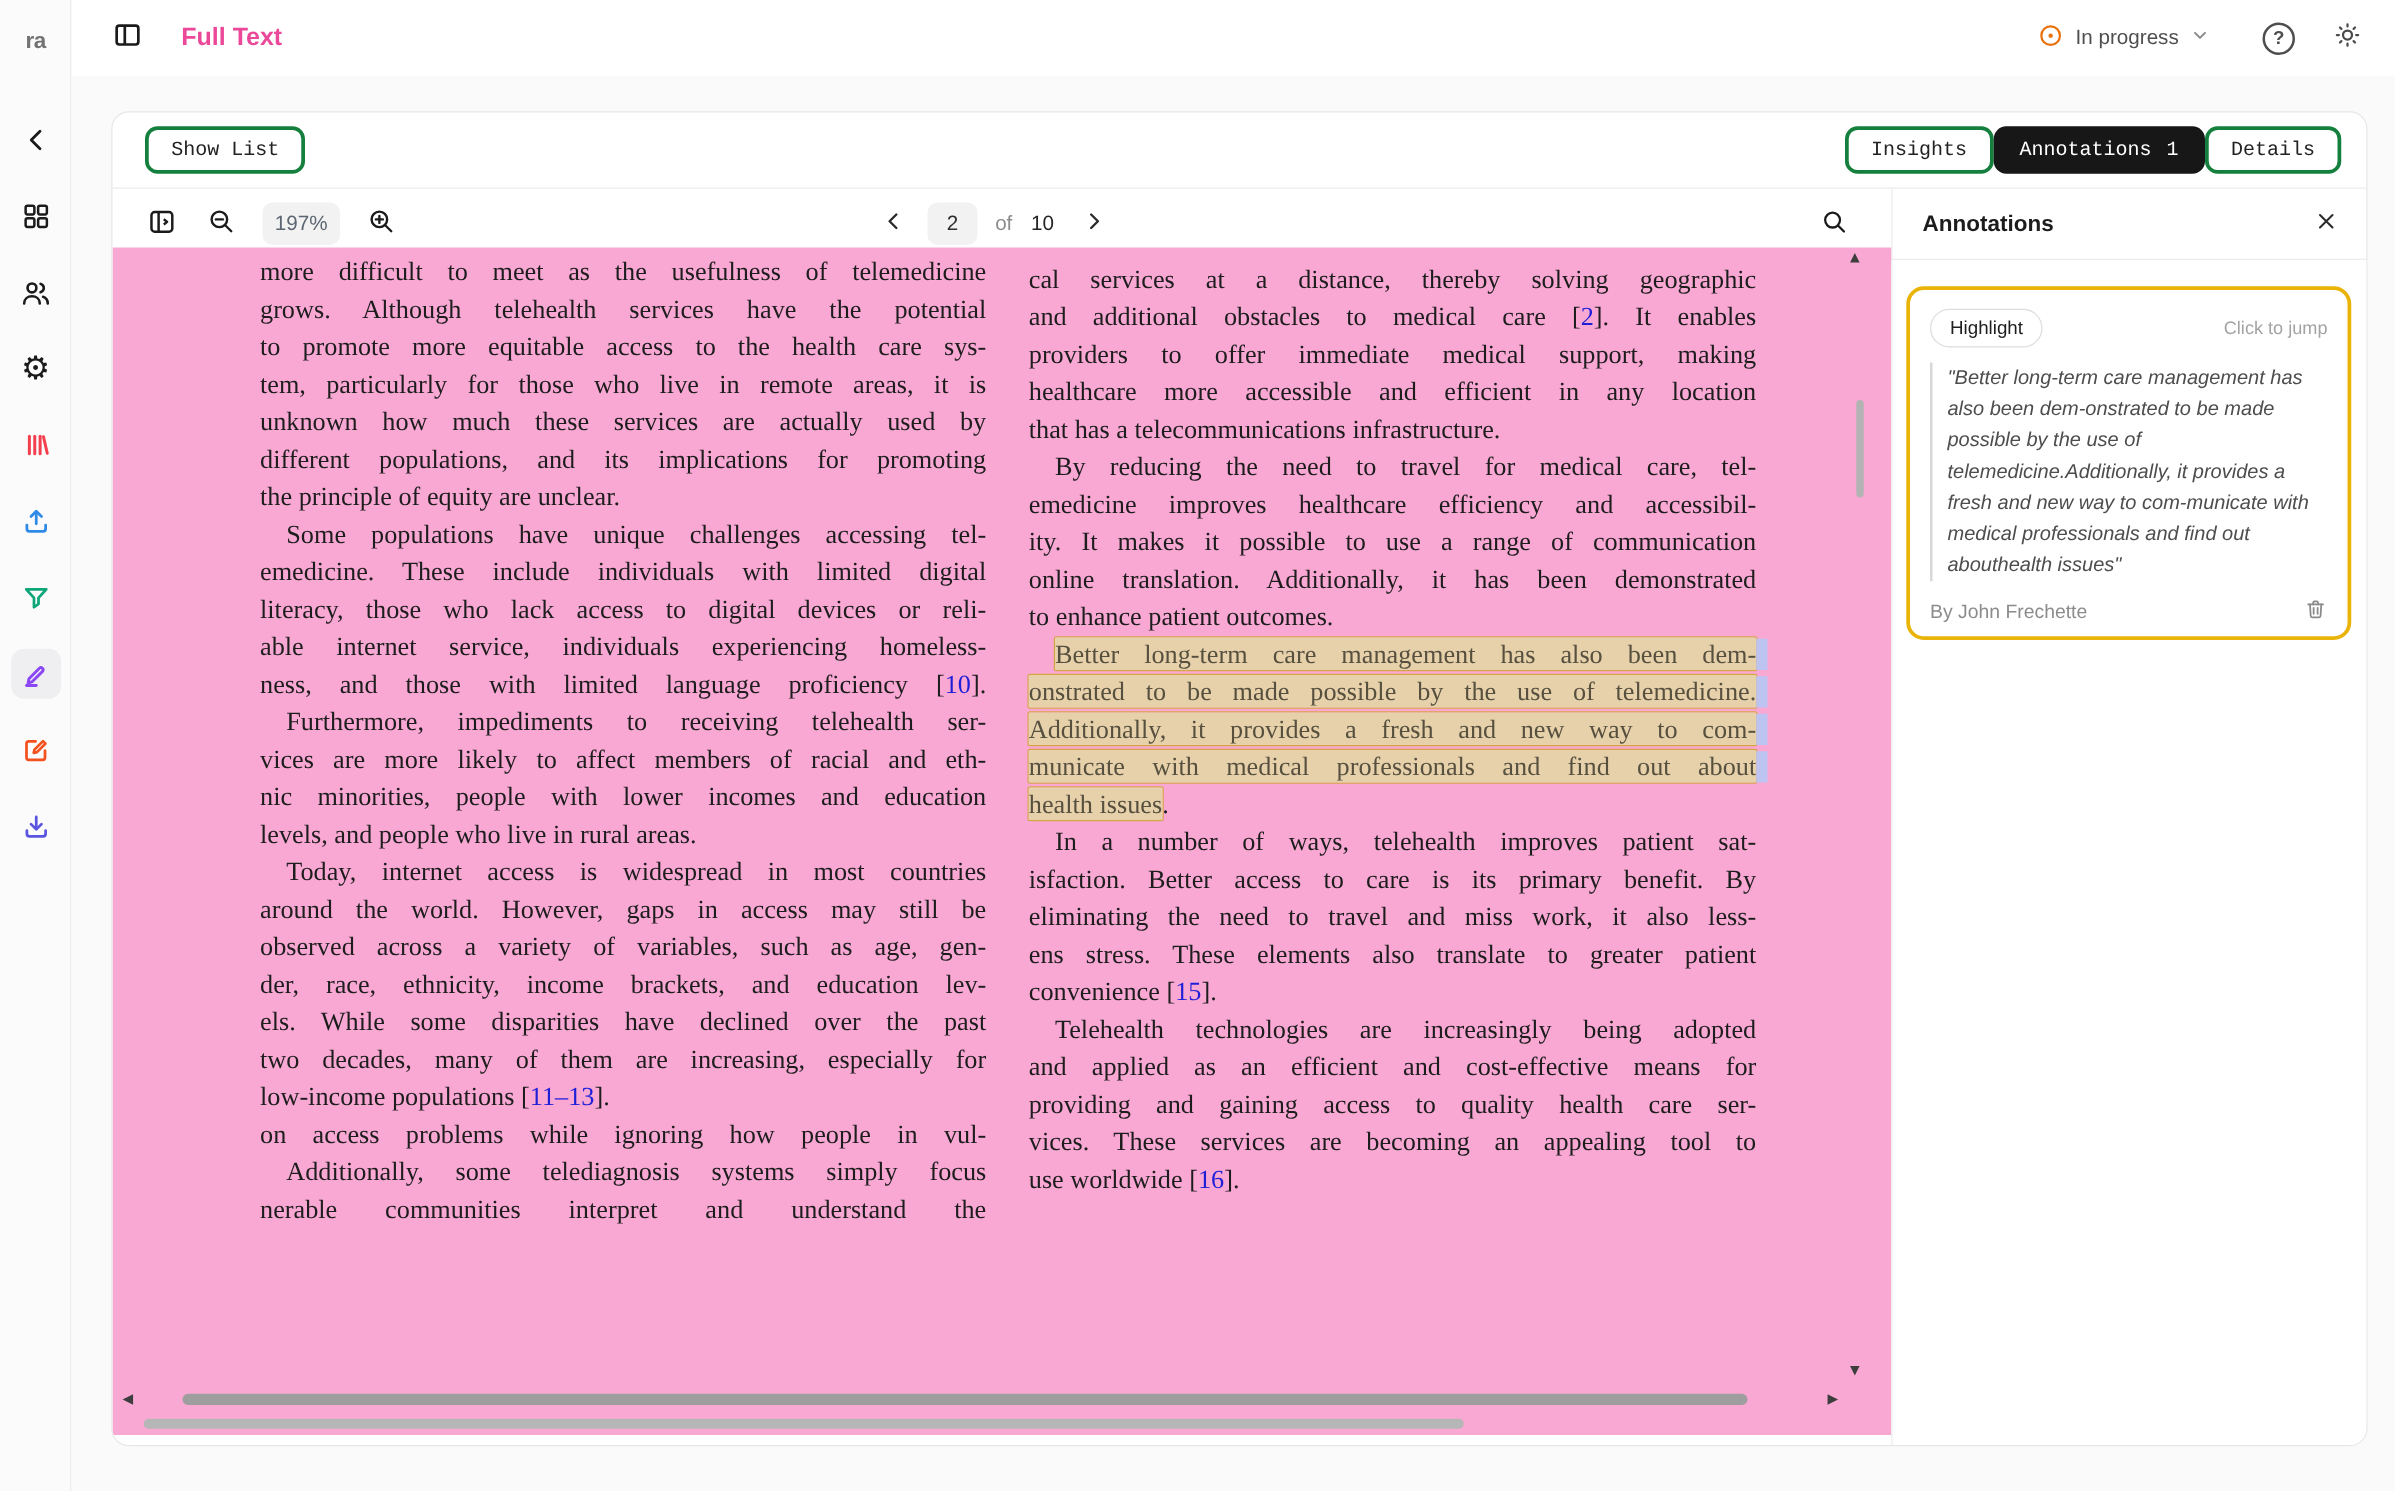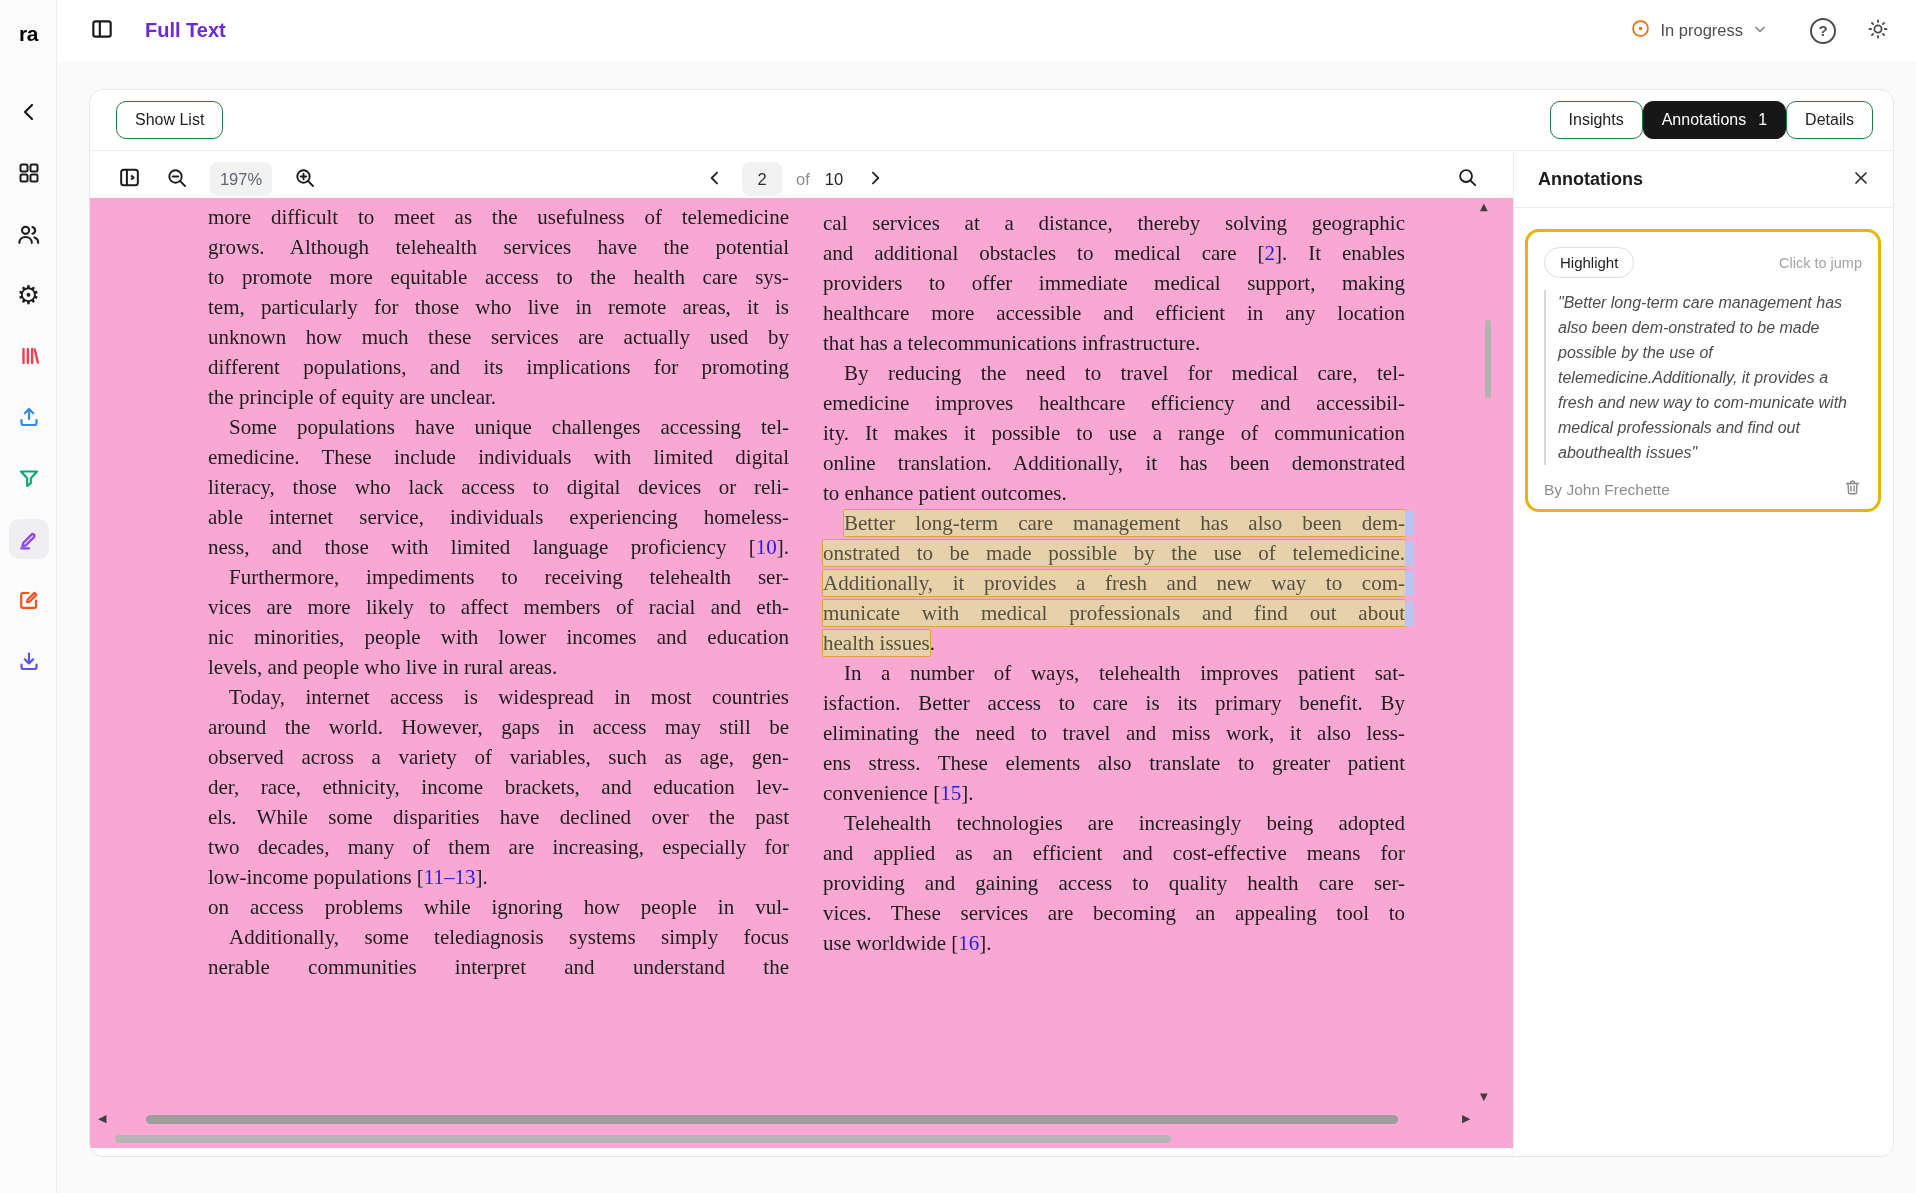--- a/index.html
+++ b/index.html
@@ -1,41 +1,41 @@
 <!DOCTYPE html>
 <html><head>
 <meta charset="utf-8">
 <style>
   * { margin:0; padding:0; box-sizing:border-box; }
   html,body { width:1916px; height:1193px; background:#fafafa; font-family:"Liberation Sans", sans-serif; overflow:hidden; }
   .stage { position:relative; width:1916px; height:1193px; }
 
   
   .rail { position:absolute; left:0; top:0; width:57px; height:1193px; background:#fbfbfb; border-right:1px solid #ededed; z-index:5; }
-  .logo { position:absolute; left:0; top:22px; width:57px; text-align:center; font-size:21px; font-weight:700; color:#000000; letter-spacing:-.5px; }
+  .logo { position:absolute; left:0; top:22px; width:57px; text-align:center; font-size:18px; font-weight:700; color:#737373; letter-spacing:-.5px; }
   .rail-icons { position:absolute; top:92px; left:0; width:57px; display:flex; flex-direction:column; align-items:center; gap:21px; }
   .rail-btn { width:40px; height:40px; display:flex; align-items:center; justify-content:center; border-radius:10px; cursor:pointer; }
   .rail-btn.active { background:#efeff1; }
   .rail-btn svg { display:block; }
   .gear-glyph { font-size:26px; color:#1b1b1b; font-family:"DejaVu Sans", sans-serif; line-height:1; }
 
   
   .topbar { position:absolute; left:57px; top:0; width:1859px; height:61px; background:#ffffff; display:flex; align-items:center; }
   .tb-toggle { margin-left:28px; width:34px; height:34px; display:flex; align-items:center; justify-content:center; cursor:pointer; }
-  .tb-title { margin-left:26px; font-size:20px; font-weight:700; color:#6d28d9; }
+  .tb-title { margin-left:26px; font-size:20px; font-weight:700; color:#ec4899; }
   .tb-right { margin-left:auto; display:flex; align-items:center; margin-right:26px; }
   .status { display:flex; align-items:center; gap:9px; cursor:pointer; }
   .status-label { font-size:16.5px; color:#4f4f4f; }
   .help-btn { margin-left:42px; width:26px; height:26px; border:2px solid #4e4e4e; border-radius:50%; display:flex; align-items:center; justify-content:center; font-size:15px; font-weight:700; color:#4e4e4e; cursor:pointer; }
   .theme-btn { margin-left:30px; cursor:pointer; display:flex; }
 
   
   .card { position:absolute; left:89px; top:89px; width:1805px; height:1068px; background:#fff; border:1px solid #e7e7e7; border-radius:14px; overflow:hidden; }
   .card-header { height:61px; border-bottom:1px solid #ececec; display:flex; align-items:center; padding:0 20px 0 26px; }
-  .btn { border:1px solid #15803d; background:#fff; border-radius:10px; height:38px; padding:0 18px; font-size:16px; color:#222; display:flex; align-items:center; cursor:pointer; font-family:Liberation Sans, sans-serif; }
+  .btn { border:3px solid #15803d; background:#fff; border-radius:10px; height:38px; padding:0 18px; font-size:16px; color:#222; display:flex; align-items:center; cursor:pointer; font-family:Liberation Mono, monospace; }
   .btn.dark { background:#171717; border-color:#171717; color:#fff; gap:12px; }
   .pillset { margin-left:auto; display:flex; }
 
   .row2 { position:absolute; top:61px; left:0; width:1805px; height:57px; border-bottom:1px solid #ececec; }
   .pdf-toolbar { position:absolute; left:0; top:0; width:1423px; height:57px; }
   .tool { position:absolute; top:0; height:57px; display:flex; align-items:center; justify-content:center; cursor:pointer; }
   .numbox { background:#f2f2f3; border-radius:8px; height:34px; top:11px; display:flex; align-items:center; justify-content:center; cursor:default; }
   .zoom-val { color:#5c6670; font-size:16.5px; }
   .page-val { color:#2f2f2f; font-size:16.5px; }
   .of-label { color:#8d8d8d; font-size:16.5px; }

